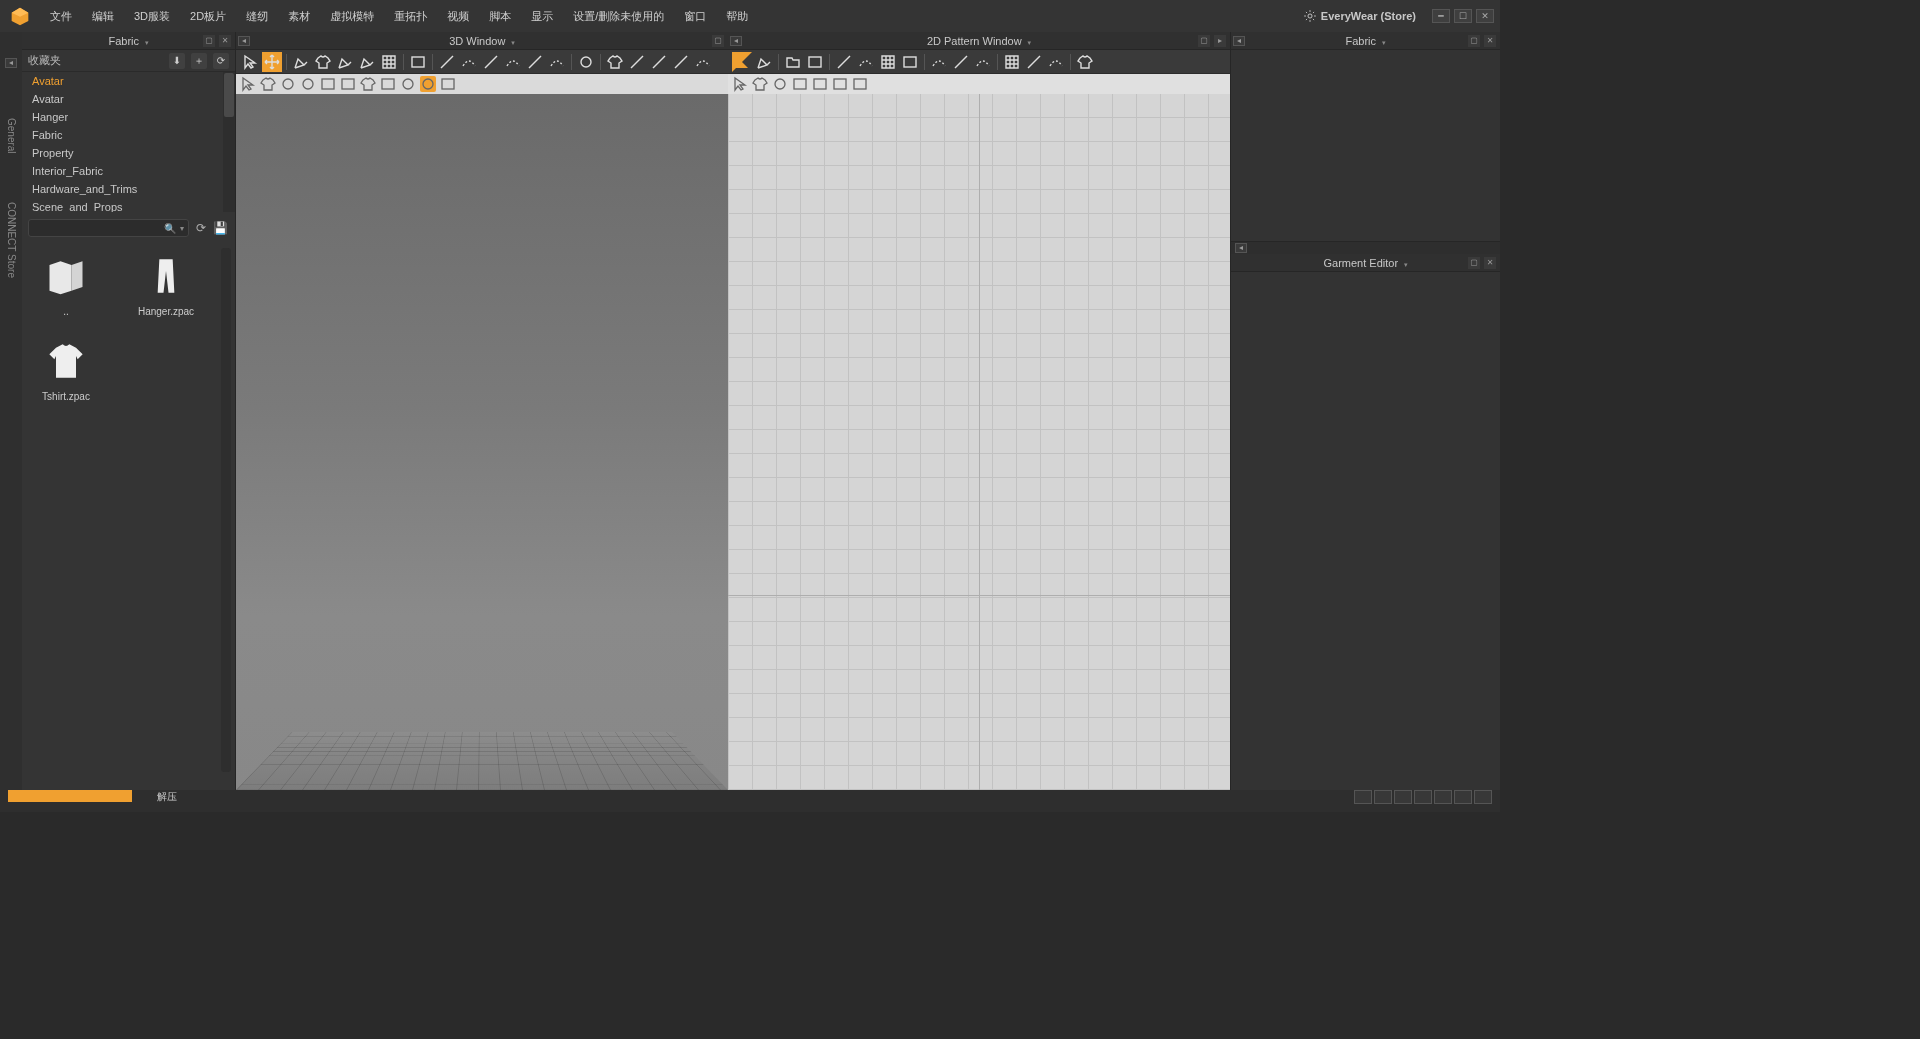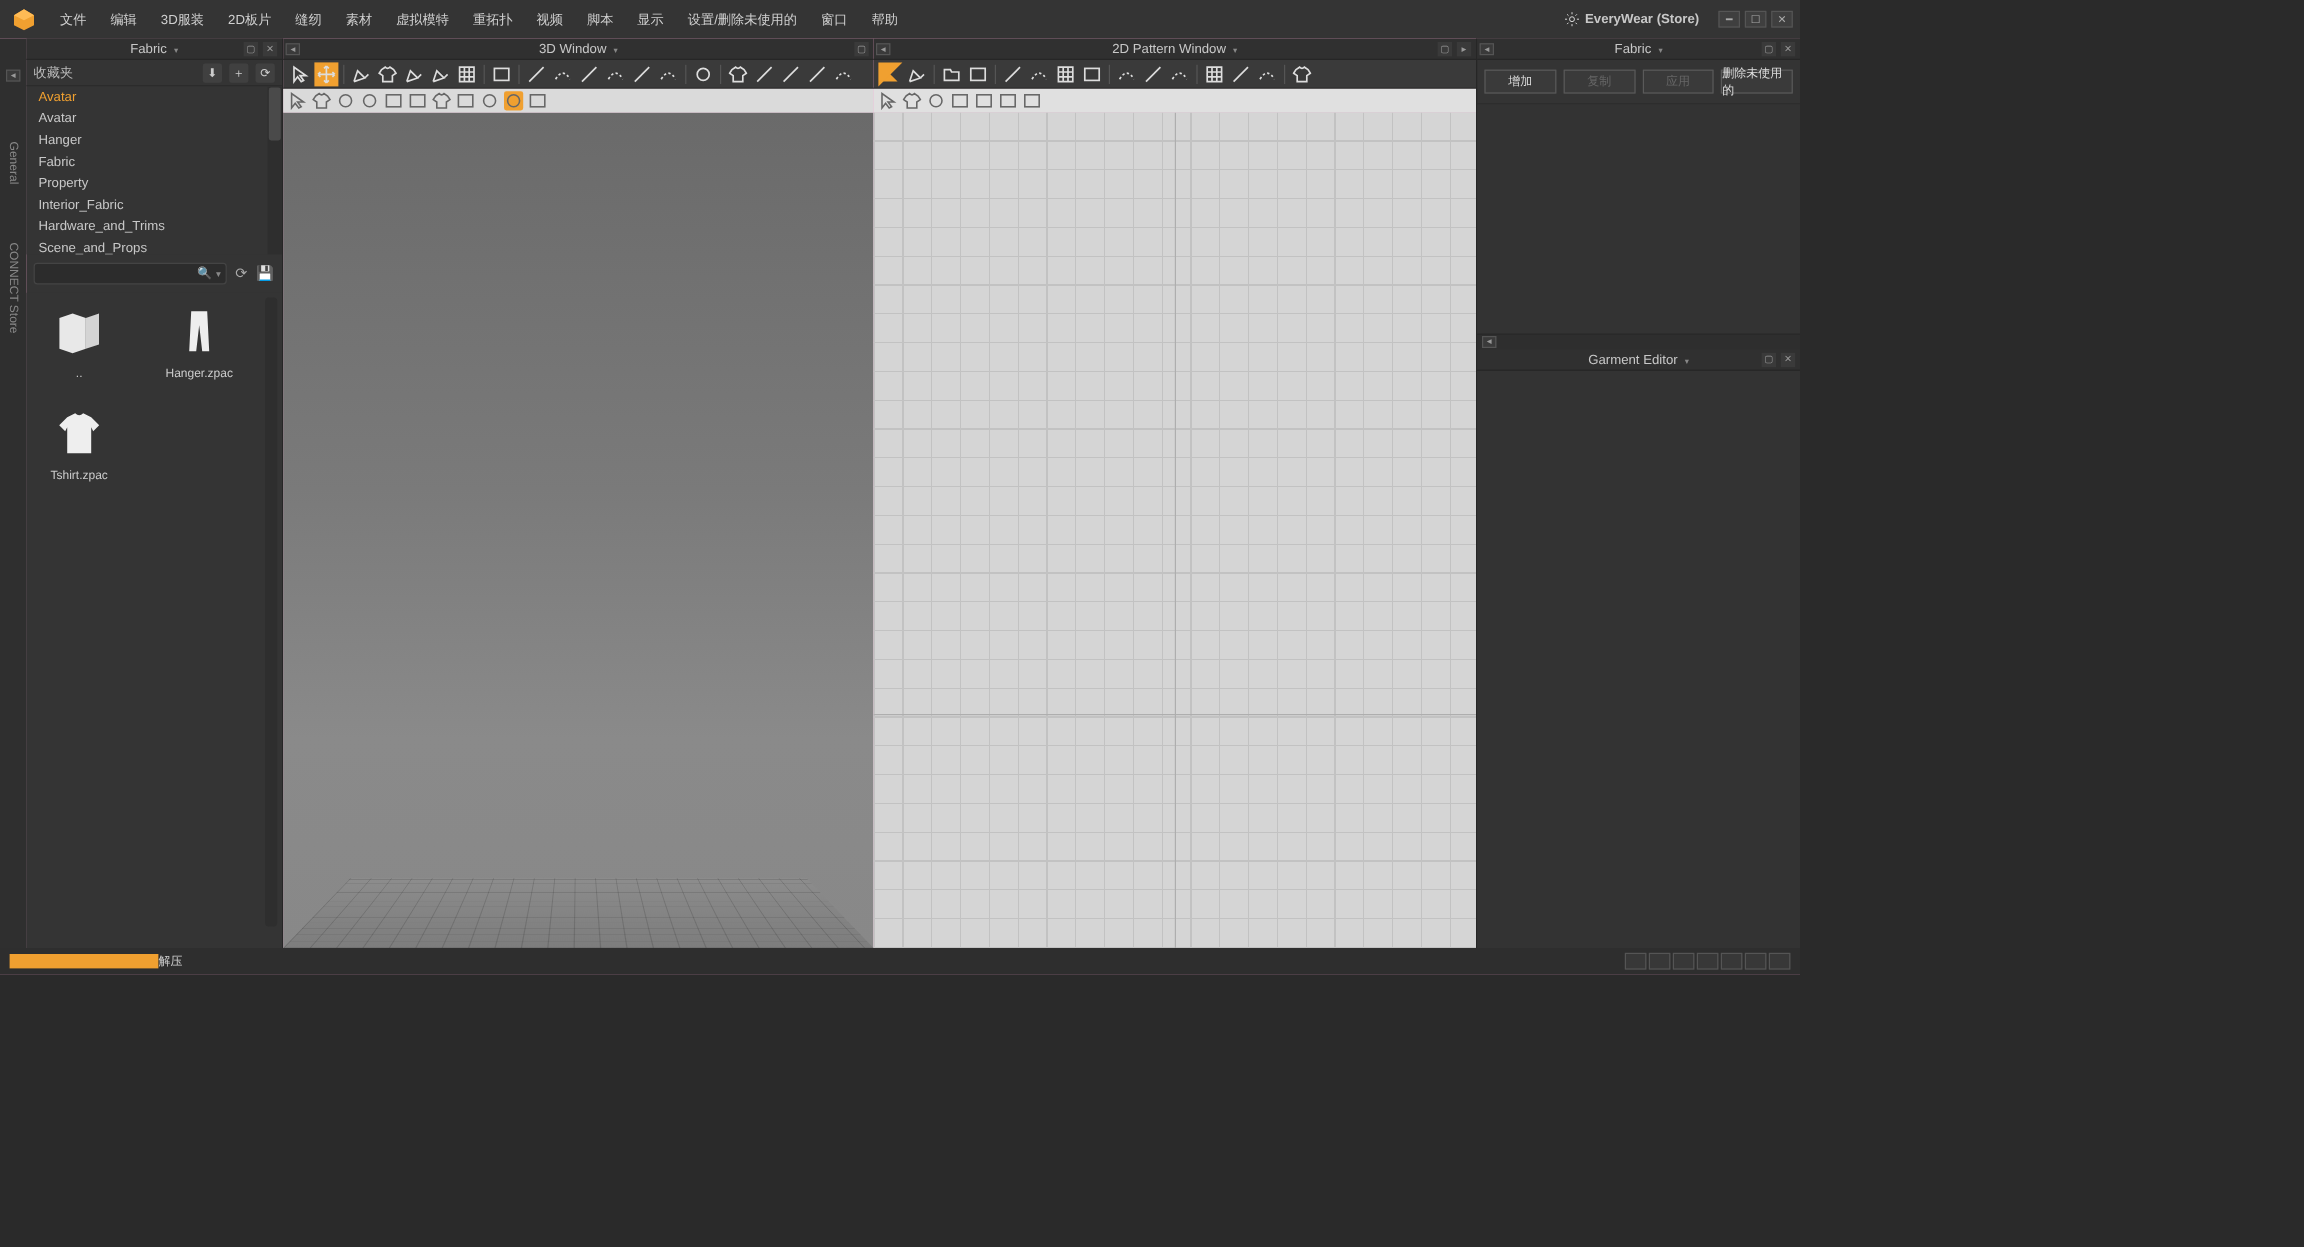--- a/index.html
+++ b/index.html
@@ -77,21 +77,21 @@
 
 .rightcol{width:270px;background:#343434;display:flex;flex-direction:column;border-left:1px solid #262626}
 .fabric-btns{display:flex;gap:6px;padding:8px 6px;border-bottom:1px solid #2c2c2c}
 .fbtn{flex:1;height:20px;border:1px solid #5a5a5a;background:#3a3a3a;display:flex;align-items:center;justify-content:center;font-size:10px;color:#ddd;cursor:pointer}
 .fbtn.dis{color:#666}
 .fabric-body{flex:0 0 192px;background:#333;border-bottom:1px solid #262626}
 .split-collapse{height:12px;background:#2e2e2e;display:flex;align-items:center;justify-content:flex-start;padding-left:4px}
 .prop-body{flex:1;background:#333}
 
 
-.status{height:22px;background:#2e2e2e;display:flex;align-items:center;padding:0 8px;gap:0}
+.status{height:22px;background:#2e2e2e;display:flex;padding:0 8px;gap:25px}
 .progress{width:124px;height:12px;background:#f0a030}
 .status .txt{color:#ccc;font-size:10px}
 .status .sp{flex:1}
 .status .disp{display:flex;gap:2px}
 .status .db{width:18px;height:14px;border:1px solid #555;background:#383838;cursor:pointer}
 
 
 .stk{stroke:#ddd;stroke-width:1.4;fill:none}
 </style>
 </head>
@@ -528,26 +528,20 @@
 
     <div class="rightcol">
       <div class="panel-head">
         <div class="lead side-collapse" style="margin:0 0 0 2px">◂</div>
         <span class="title"><span>Fabric</span><span class="tri"> ▾</span></span>
         <div class="ctrls">
             <div class="ctrl">▢</div>
             <div class="ctrl">✕</div>
           </div>
       </div>
-      <div class="fabric-btns" id="fabric-btns">
-          <div class="fbtn">增加</div>
-          <div class="fbtn dis">复制</div>
-          <div class="fbtn dis">应用</div>
-          <div class="fbtn">删除未使用的</div>
-        </div>
       <div class="fabric-body"></div>
       <div class="split-collapse">
           <div class="side-collapse" style="margin:0">◂</div>
         </div>
       <div class="panel-head">
         <span class="title"><span>Garment Editor</span><span class="tri"> ▾</span></span>
         <div class="ctrls">
             <div class="ctrl">▢</div>
             <div class="ctrl">✕</div>
           </div>

